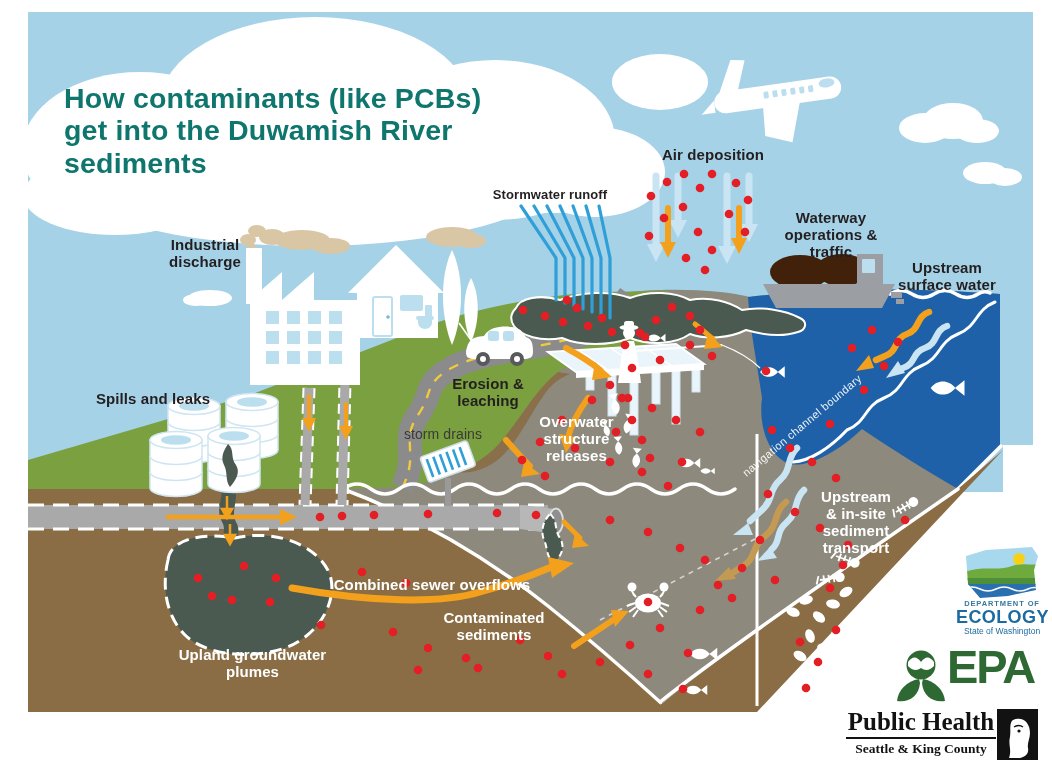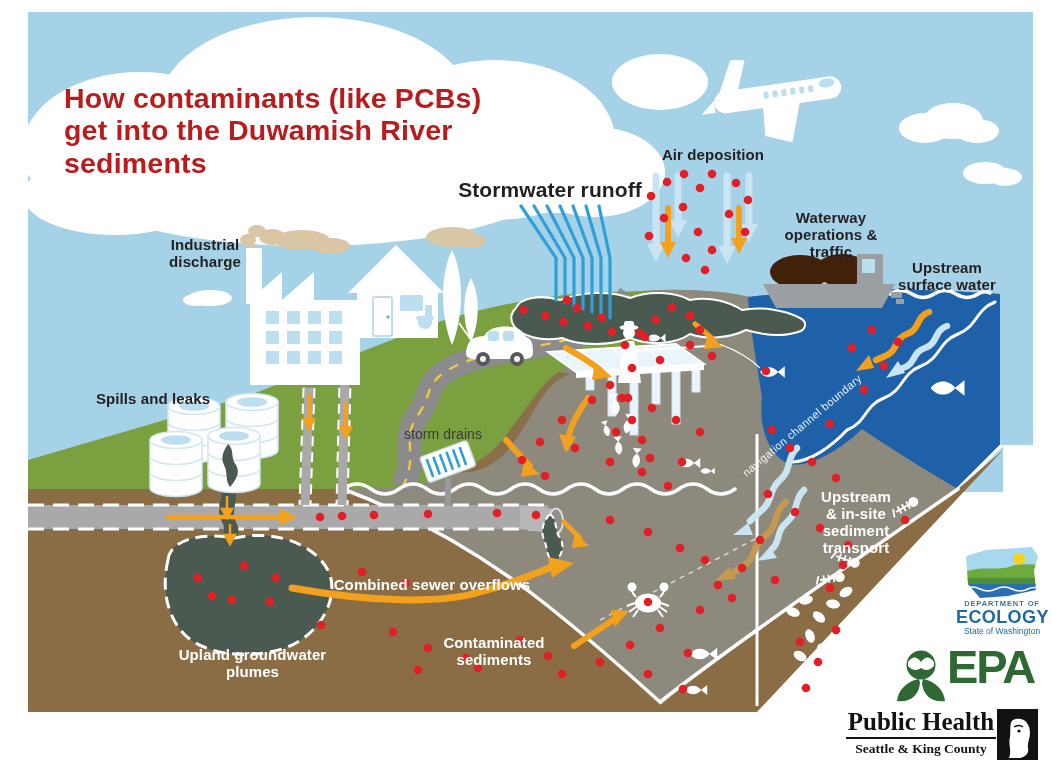--- a/index.html
+++ b/index.html
@@ -5,21 +5,21 @@
   html,body{margin:0;padding:0;background:#fff;}
   #stage{position:relative;width:1052px;height:770px;background:#fff;overflow:hidden;
          font-family:"Liberation Sans",sans-serif;}
   #art{position:absolute;left:0;top:0;}
   .lbl{position:absolute;font-family:"Liberation Sans",sans-serif;font-weight:bold;
        font-size:15px;line-height:1.13;color:#231f20;text-align:center;
        white-space:pre-line;letter-spacing:.1px;}
   .lbl.white{color:#ffffff;}
   .lbl.plain{font-weight:normal;font-size:14px;color:#3a3a3a;}
   #title{position:absolute;left:64px;top:82px;width:440px;font-weight:bold;
-         font-size:28.5px;line-height:1.14;color:#b91c1c;text-align:left;
+         font-size:28.5px;line-height:1.14;color:#0f766e;text-align:left;
          white-space:pre-line;letter-spacing:.2px;}
   #nav-boundary{position:absolute;left:744px;top:468px;width:170px;font-size:11px;
          font-weight:normal;color:rgba(255,255,255,.92);transform:rotate(-40deg);
          transform-origin:0 50%;text-align:left;letter-spacing:.4px;}
   .eco-block{position:absolute;left:956px;top:599px;width:92px;text-align:center;color:#1c6ba0;}
   .eco1{font-size:7.5px;font-weight:bold;letter-spacing:.9px;color:#35779f;}
   .eco2{font-size:18px;font-weight:bold;letter-spacing:.4px;line-height:1;}
   .eco3{font-size:8.5px;line-height:1.2;}
   #epa-text{position:absolute;left:947px;top:643px;width:110px;font-size:47px;
        font-weight:bold;color:#2e6933;letter-spacing:-2px;text-align:left;line-height:1;}
@@ -592,33 +592,38 @@
     <path d="M1014,727 q5,-3 9,0" stroke="#121212" stroke-width="1.4" fill="none"></path>
   </g>
 </svg>
 
 <div id="title">How contaminants (like PCBs)
 get into the Duwamish River
 sediments</div>
 
 <div class="lbl" style="left:135px;top:237px;width:140px;">Industrial
 discharge</div>
-<div class="lbl" style="left:455px;top:178px;width:190px;font-size:21px;">Stormwater runoff</div>
+<div class="lbl" style="left:455px;top:188px;width:190px;font-size:13px;">Stormwater runoff</div>
 <div class="lbl" style="left:628px;top:147px;width:170px;">Air deposition</div>
 <div class="lbl" style="left:756px;top:210px;width:150px;">Waterway
 operations &amp;
 traffic</div>
 <div class="lbl" style="left:862px;top:260px;width:170px;">Upstream
 surface water</div>
 <div class="lbl" style="left:68px;top:391px;width:170px;">Spills and leaks</div>
+<div class="lbl" style="left:413px;top:376px;width:150px;">Erosion &amp;
+leaching</div>
 <div class="lbl plain" style="left:378px;top:427px;width:130px;">storm drains</div>
+<div class="lbl white" style="left:494px;top:414px;width:165px;">Overwater
+structure
+releases</div>
 <div class="lbl white" style="left:312px;top:530px;width:240px;margin-top:47px;">Combined sewer overflows</div>
 <div class="lbl white" style="left:160px;top:647px;width:185px;">Upland groundwater
 plumes</div>
-<div class="lbl white" style="left:404px;top:610px;width:180px;margin-top:25px;">Contaminated
+<div class="lbl white" style="left:404px;top:610px;width:180px;">Contaminated
 sediments</div>
 <div class="lbl white" style="left:782px;top:489px;width:148px;">Upstream
 &amp; in-site
 sediment
 transport</div>
 <div id="nav-boundary">navigation channel boundary</div>
 
 <div class="eco-block">
   <div class="eco1">DEPARTMENT OF</div>
   <div class="eco2">ECOLOGY</div>

